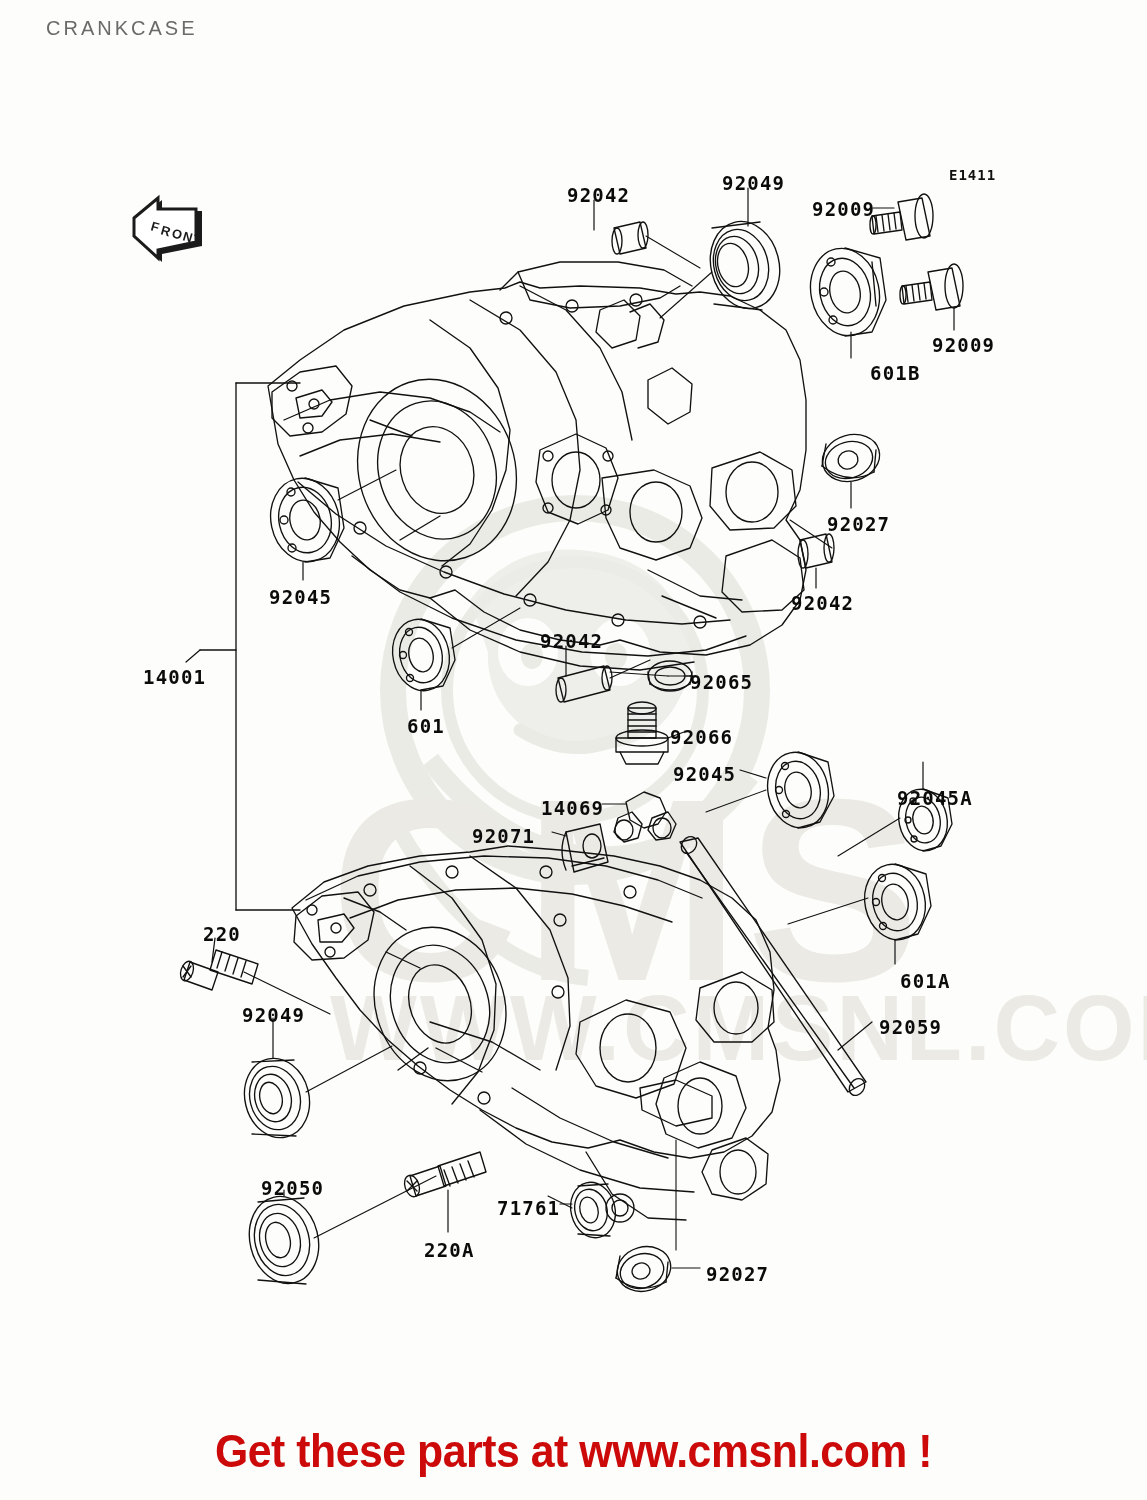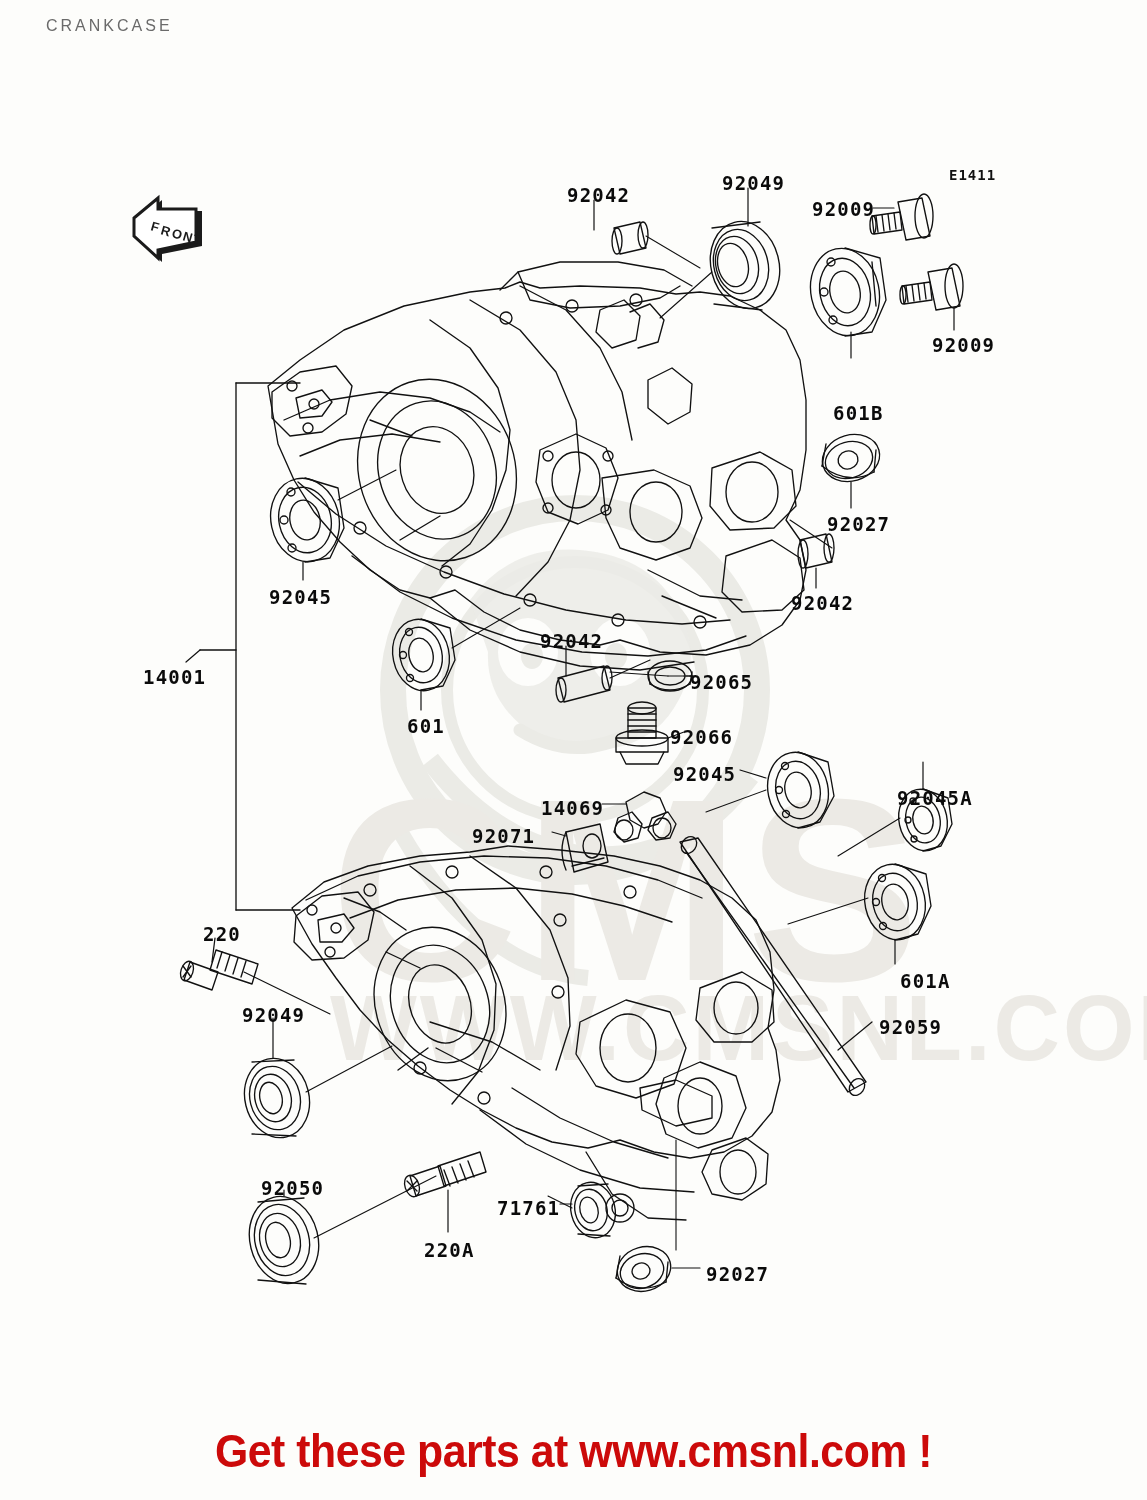--- a/index.html
+++ b/index.html
@@ -9,21 +9,21 @@
     background:#fdfdfb;
     font-family:"Liberation Sans", sans-serif;
     overflow:hidden;
     position:relative;
   }
   #sheet{position:absolute;left:0;top:0;width:1147px;height:1500px;overflow:hidden;}
 
   
   #title{
     position:absolute;left:46px;top:17px;
-    font-size:16px;letter-spacing:3.0px;
+    font-size:20px;letter-spacing:3.0px;
     color:#6a6a6a;font-weight:400;
     white-space:nowrap;
   }
 
   
   #diagcode{
     position:absolute;left:949px;top:167px;
     font-family:"DejaVu Sans Mono", monospace;
     font-size:14px;font-weight:bold;color:#111;
     letter-spacing:1px;white-space:nowrap;text-align:center;
@@ -519,21 +519,21 @@
 
   <div id="title">CRANKCASE</div>
   <div id="diagcode">E1411</div>
   <div id="footer">Get these parts at www.cmsnl.com !</div>
 
   <div id="labels">
       <div class="lbl" style="left: 567px; top: 186px;">92042</div>
       <div class="lbl" style="left: 722px; top: 174px;">92049</div>
       <div class="lbl" style="left: 812px; top: 200px;">92009</div>
       <div class="lbl" style="left: 932px; top: 336px;">92009</div>
-      <div class="lbl" style="left: 833px; top: 364px; margin-top: 40px;">601B</div>
+      <div class="lbl" style="left: 870px; top: 364px;">601B</div>
       <div class="lbl" style="left: 827px; top: 515px;">92027</div>
       <div class="lbl" style="left: 791px; top: 594px;">92042</div>
       <div class="lbl" style="left: 269px; top: 588px;">92045</div>
       <div class="lbl" style="left: 143px; top: 668px; text-align: right;">14001</div>
       <div class="lbl" style="left: 540px; top: 632px;">92042</div>
       <div class="lbl" style="left: 690px; top: 673px;">92065</div>
       <div class="lbl" style="left: 407px; top: 717px;">601</div>
       <div class="lbl" style="left: 670px; top: 728px;">92066</div>
       <div class="lbl" style="left: 673px; top: 765px;">92045</div>
       <div class="lbl" style="left: 897px; top: 749px; margin-top: 40px;">92045A</div>

